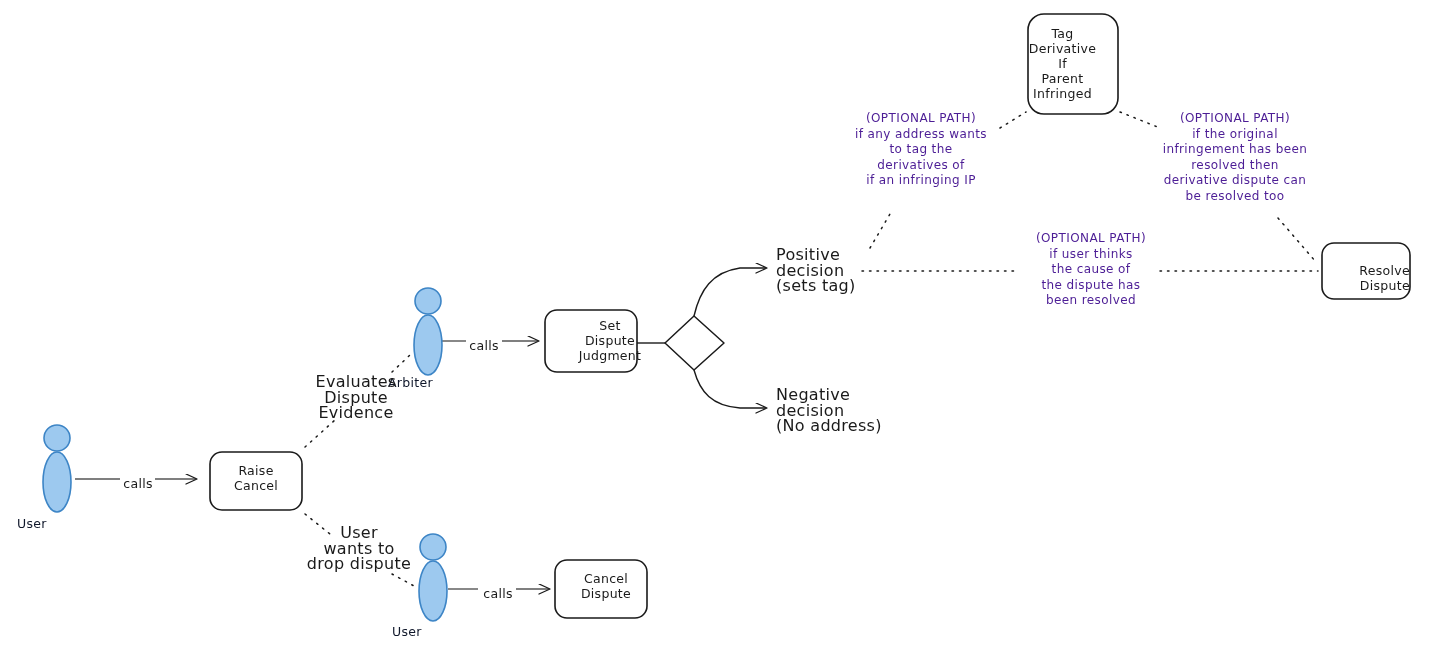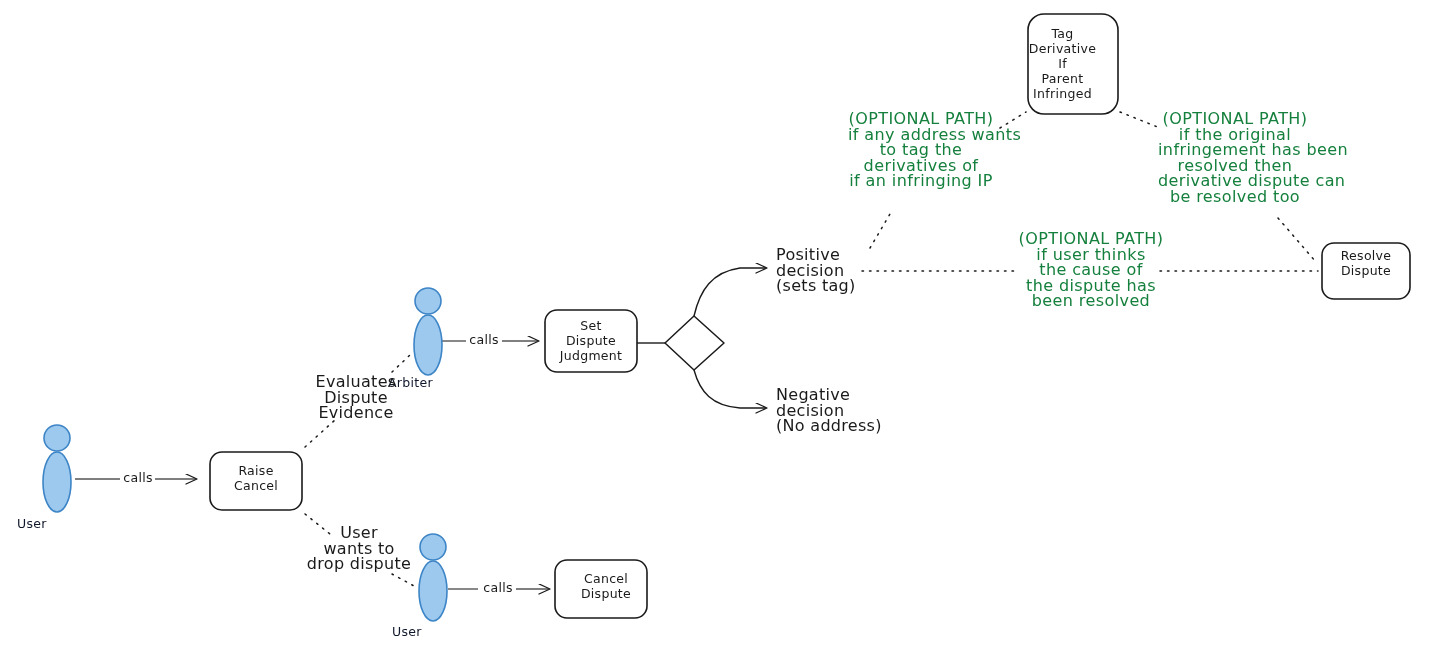--- a/index.html
+++ b/index.html
@@ -57,27 +57,28 @@
     white-space: pre;
   }
   .calls-label {
     position: absolute;
     text-align: center;
     color: #1a1a1a;
     font-family: "DejaVu Sans", sans-serif;
     font-size: 12.5px;
     letter-spacing: 0.3px;
     white-space: pre;
+    margin-top: 6px;
   }
   .opt-label {
     position: absolute;
     text-align: center;
-    color: #15803d;
-    font-family: "DejaVu Sans", sans-serif;
-    font-size: 16px;
+    color: #4c1d95;
+    font-family: "DejaVu Sans", sans-serif;
+    font-size: 12px;
     line-height: 15.5px;
     letter-spacing: 0.4px;
     white-space: pre;
   }
   .actor {
     position: absolute;
     pointer-events: auto;
   }
 </style>
 </head>
@@ -184,31 +185,31 @@
   <div class="actor" style="left:414px; top:533px; width:38px; height:90px;">
     <svg width="38" height="90" viewBox="0 0 38 90">
       <ellipse cx="19" cy="14" rx="13" ry="13" fill="#9dc9ef" stroke="#3d85c6" stroke-width="1.6"></ellipse>
       <ellipse cx="19" cy="58" rx="14" ry="30" fill="#9dc9ef" stroke="#3d85c6" stroke-width="1.6"></ellipse>
     </svg>
   </div>
   <div class="actor-label" style="left:392px; top:624px; width:80px;">User</div>
 
   <div class="node-text" style="left:210px; top:463px; width:92px;">Raise
 Cancel</div>
-  <div class="node-text" style="left:545px; top:318px; width:92px;">Set
+  <div class="node-text" style="left:545px; top:318px; width:92px;padding-left:19px;">Set
 Dispute
 Judgment</div>
   <div class="node-text" style="left:555px; top:571px; width:102px;">Cancel
 Dispute</div>
   <div class="node-text" style="left:1028px; top:26px; width:69px;">Tag
 Derivative
 If
 Parent
 Infringed</div>
-  <div class="node-text" style="left:1322px; top:248px; width:88px;">Resolve
+  <div class="node-text" style="left:1322px; top:263px; width:88px;text-align:right;">Resolve
 Dispute</div>
 
   <div class="calls-label" style="left:110px; top:470px; width:56px;">calls</div>
   <div class="calls-label" style="left:456px; top:332px; width:56px;">calls</div>
   <div class="calls-label" style="left:470px; top:580px; width:56px;">calls</div>
 
   <div class="edge-label" style="left:306px; top:374px; width:100px;">Evaluates
 Dispute
 Evidence</div>
   <div class="edge-label" style="left:306px; top:525px; width:106px;">User

